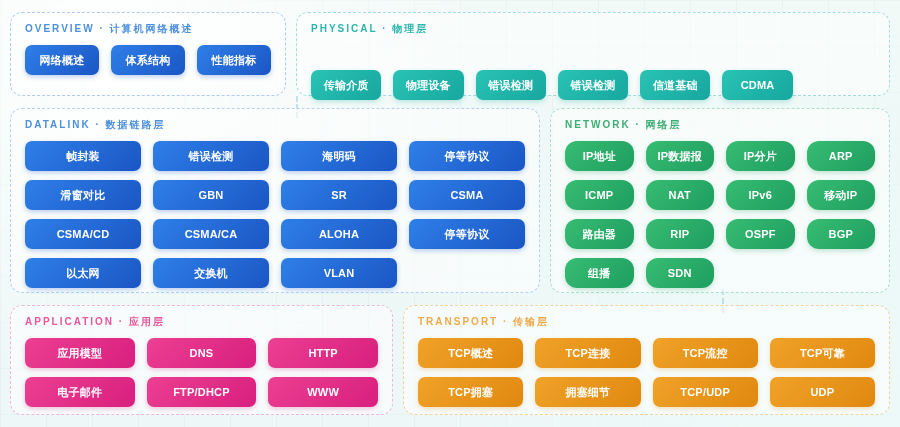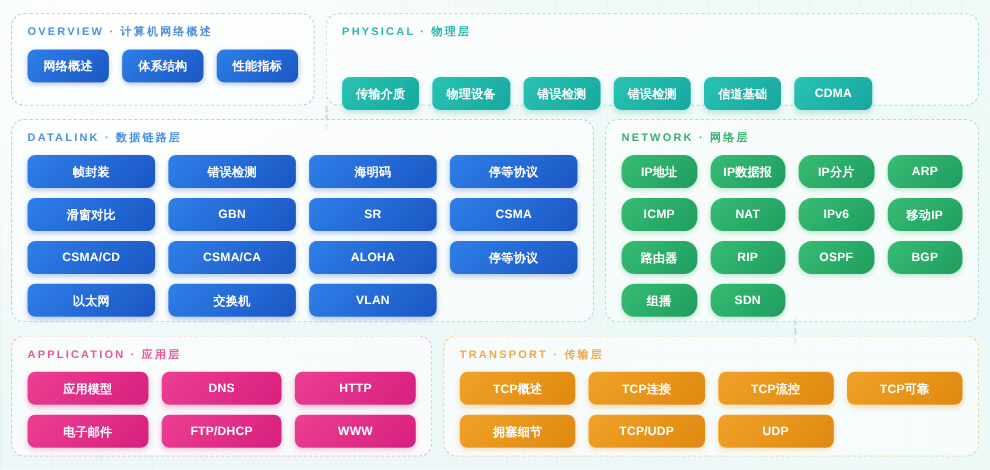--- a/index.html
+++ b/index.html
@@ -239,20 +239,21 @@
         </div>
     </div>
 
     <div class="card card-transport">
       <div class="card-title t-orange">TRANSPORT · 传输层</div>
       <div class="chips chips-transport">
           <div class="chip c-orange">TCP概述</div>
           <div class="chip c-orange">TCP连接</div>
           <div class="chip c-orange">TCP流控</div>
           <div class="chip c-orange">TCP可靠</div>
+          <div class="chip c-orange">TCP拥塞</div>
           <div class="chip c-orange">拥塞细节</div>
           <div class="chip c-orange">TCP/UDP</div>
           <div class="chip c-orange">UDP</div>
         </div>
     </div>
 
   </div>
 
 </div>
 

